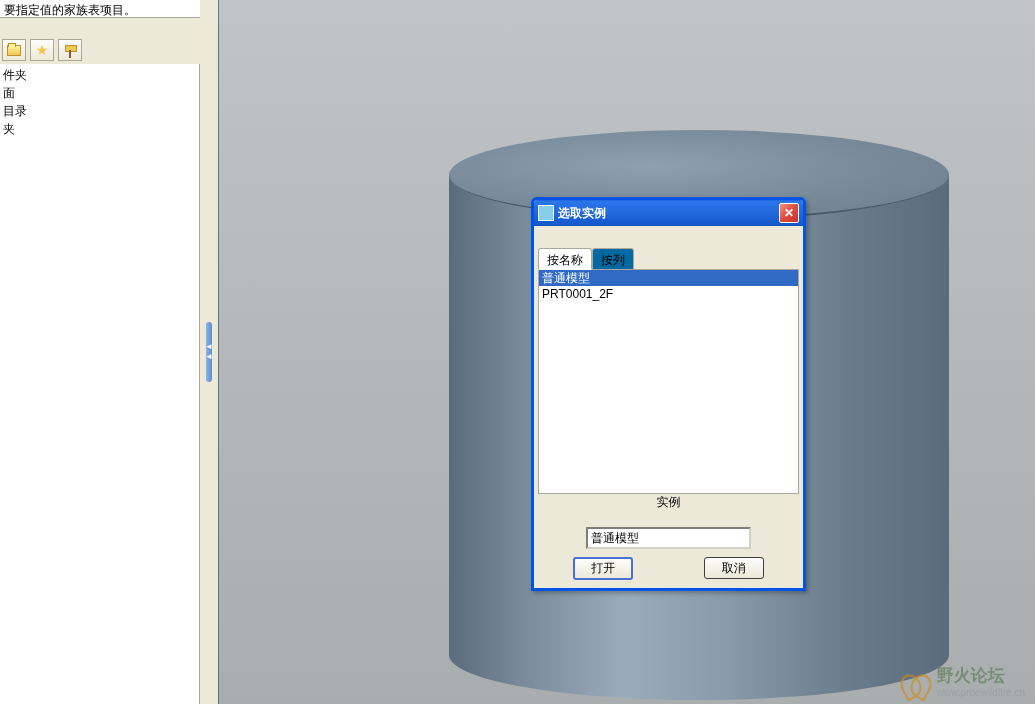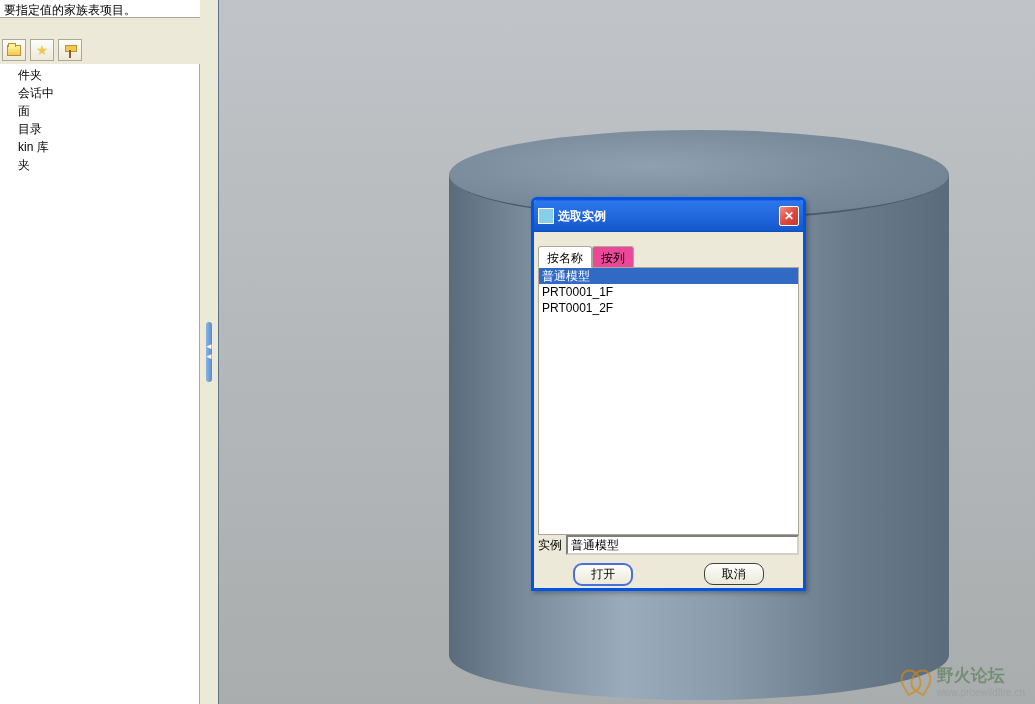--- a/index.html
+++ b/index.html
@@ -95,21 +95,21 @@
       left: 6px;
     }
     .sidebar {
       position: absolute;
       top: 64px;
       left: 0;
       width: 200px;
       height: 640px;
       background: #ffffff;
       border-right: 1px solid #aca899;
-      padding: 2px 16px;
+      padding: 2px 1px;
     }
     .sidebar-item {
       padding: 1px 2px;
       height: 18px;
       cursor: pointer;
       white-space: nowrap;
     }
     .sash-container {
       position: absolute;
       top: 0;
@@ -189,21 +189,21 @@
       top: 197px;
       left: 531px;
       width: 275px;
       height: 394px;
       border: 3px solid #0054e3;
       border-radius: 6px 6px 0 0;
       background: #ece9d8;
       box-shadow: 2px 2px 5px rgba(0,0,0,0.3);
     }
     .dialog-titlebar {
-      height: 32px;
+      height: 26px;
       background: linear-gradient(180deg, #1f60d8 0%, #2b76ea 5%, #2268dd 50%, #1458cc 95%, #0d4bb8 100%);
       display: flex;
       align-items: center;
       padding: 0 4px;
       border-radius: 3px 3px 0 0;
     }
     .dialog-icon {
       width: 16px;
       height: 16px;
       background: #87ceeb;
@@ -231,26 +231,26 @@
     }
     .dialog-body {
       padding: 4px;
       height: calc(100% - 26px);
       display: flex;
       flex-direction: column;
     }
     .tabs {
       display: flex;
       height: 22px;
-      margin-top: 10px;
+      margin-top: 18px;
     }
     .tab {
       padding: 3px 8px;
       border: 1px solid #aca899;
-      background: #ec4899;
+      background: #0369a1;
       cursor: pointer;
       border-bottom: none;
       margin-right: 0;
       border-radius: 3px 3px 0 0;
       font-size: 12px;
     }
     .tab.active {
       background: #fff;
       border-bottom: 1px solid #fff;
       position: relative;
@@ -274,21 +274,22 @@
       cursor: pointer;
       font-size: 12px;
     }
     .list-item.selected {
       background: #316ac5;
       color: #fff;
     }
     .input-row {
       display: flex;
       align-items: center;
-      gap: 4px;
+      gap: 16px;
+      flex-direction: column;
     }
     .input-label {
       font-size: 12px;
     }
     .text-input {
       flex: 1;
       border: 2px inset #d4d0c8;
       padding: 2px 3px;
       font-size: 12px;
       height: 20px;
@@ -301,32 +302,32 @@
       margin-bottom: 4px;
     }
     .dlg-button {
       width: 60px;
       height: 22px;
       border: 1px solid #404040;
       background: linear-gradient(#fdfdfb, #ece9d8);
       cursor: pointer;
       font-size: 12px;
       font-family: inherit;
-      border-radius: 9px;
+      border-radius: 3px;
     }
     .dlg-button.primary {
       border: 2px solid #4a6fd8;
       height: 23px;
     }
     .watermark {
       position: absolute;
       bottom: 6px;
       right: 10px;
       display: flex;
-      align-items: center;
+      align-items: flex-end;
       gap: 6px;
       opacity: 0.65;
     }
     .wm-logo {
       width: 30px;
       height: 24px;
       position: relative;
     }
     .wm-logo::before {
       content: '';
@@ -374,24 +375,22 @@
   <div class="toolbar-btn">
     <span class="star-icon">★</span>
   </div>
   <div class="toolbar-btn">
     <div class="hammer-icon"></div>
   </div>
 </div>
 
 <div class="sidebar">
   <div class="sidebar-item">件夹</div>
-  <div class="sidebar-item">会话中</div>
   <div class="sidebar-item">面</div>
   <div class="sidebar-item">目录</div>
-  <div class="sidebar-item">kin 库</div>
   <div class="sidebar-item">夹</div>
 </div>
 
 <div class="sash-container">
   <div class="sash">
     <div class="sash-arrow">◄</div>
     <div class="sash-arrow">◄</div>
   </div>
 </div>
 
@@ -413,21 +412,20 @@
     </div>
   </div>
   <div class="dialog-body">
     <div class="tabs">
       <div class="tab active">按名称</div>
       <div class="tab">按列</div>
     </div>
     <div class="tab-panel">
       <div class="list-box">
         <div class="list-item selected">普通模型</div>
-        <div class="list-item">PRT0001_1F</div>
         <div class="list-item">PRT0001_2F</div>
       </div>
     </div>
     <div class="input-row">
       <span class="input-label">实例</span>
       <input class="text-input" value="普通模型" style="">
     </div>
     <div class="button-row">
       <button class="dlg-button primary">打开</button>
       <button class="dlg-button">取消</button>

